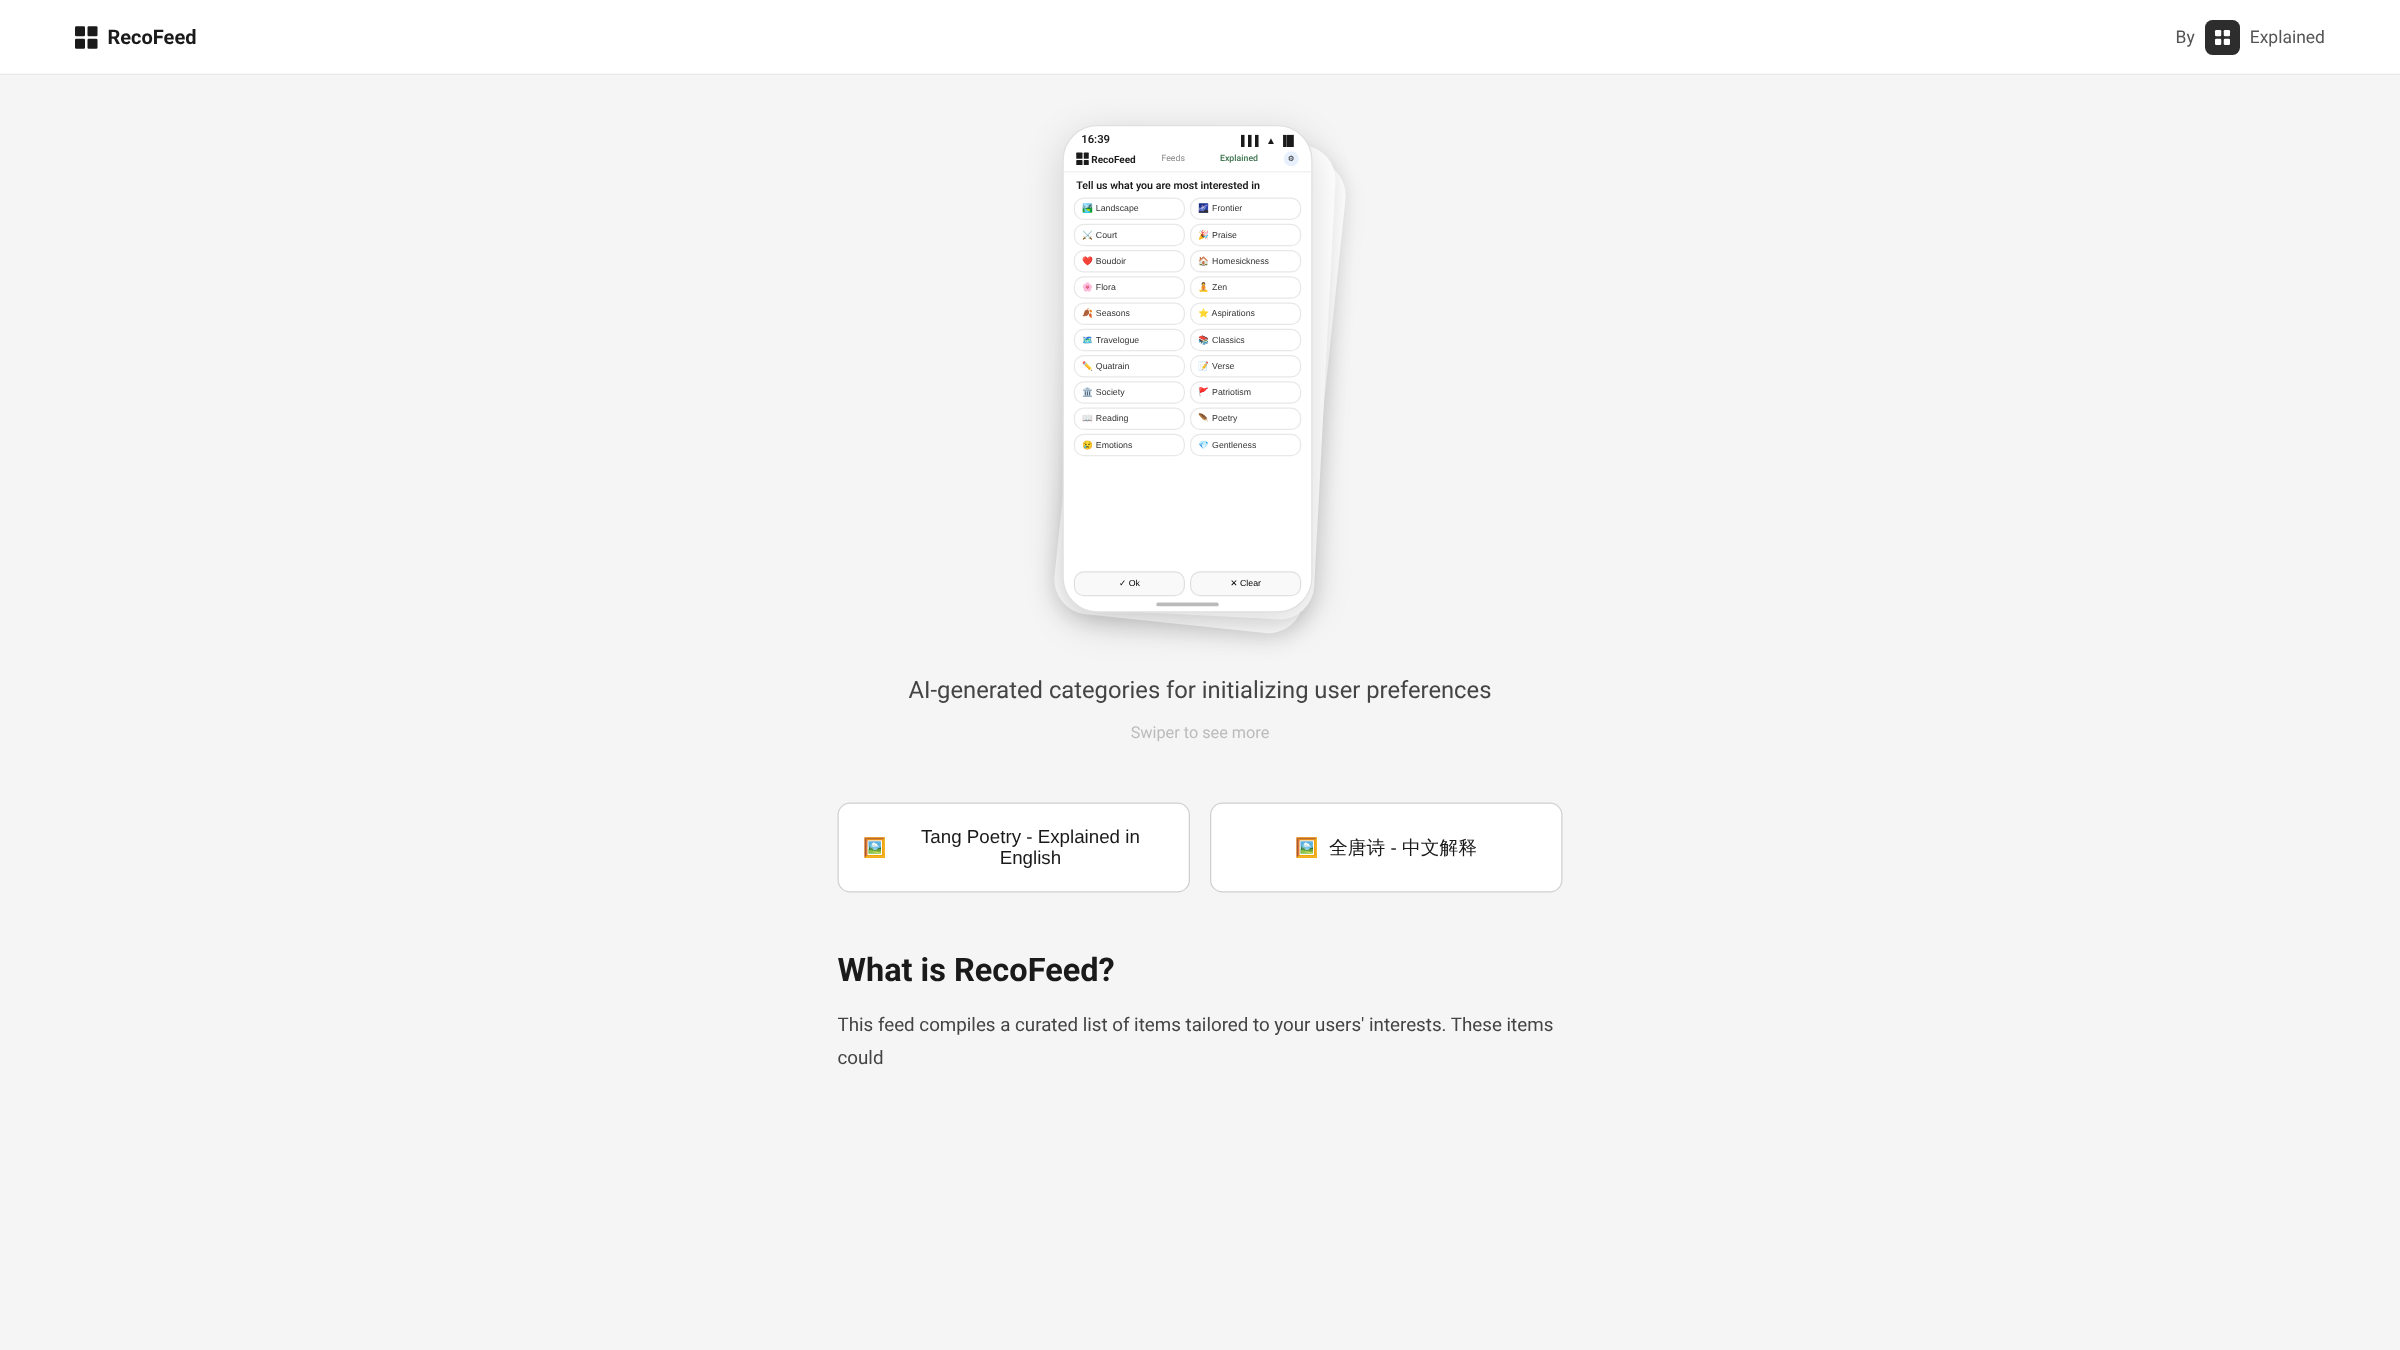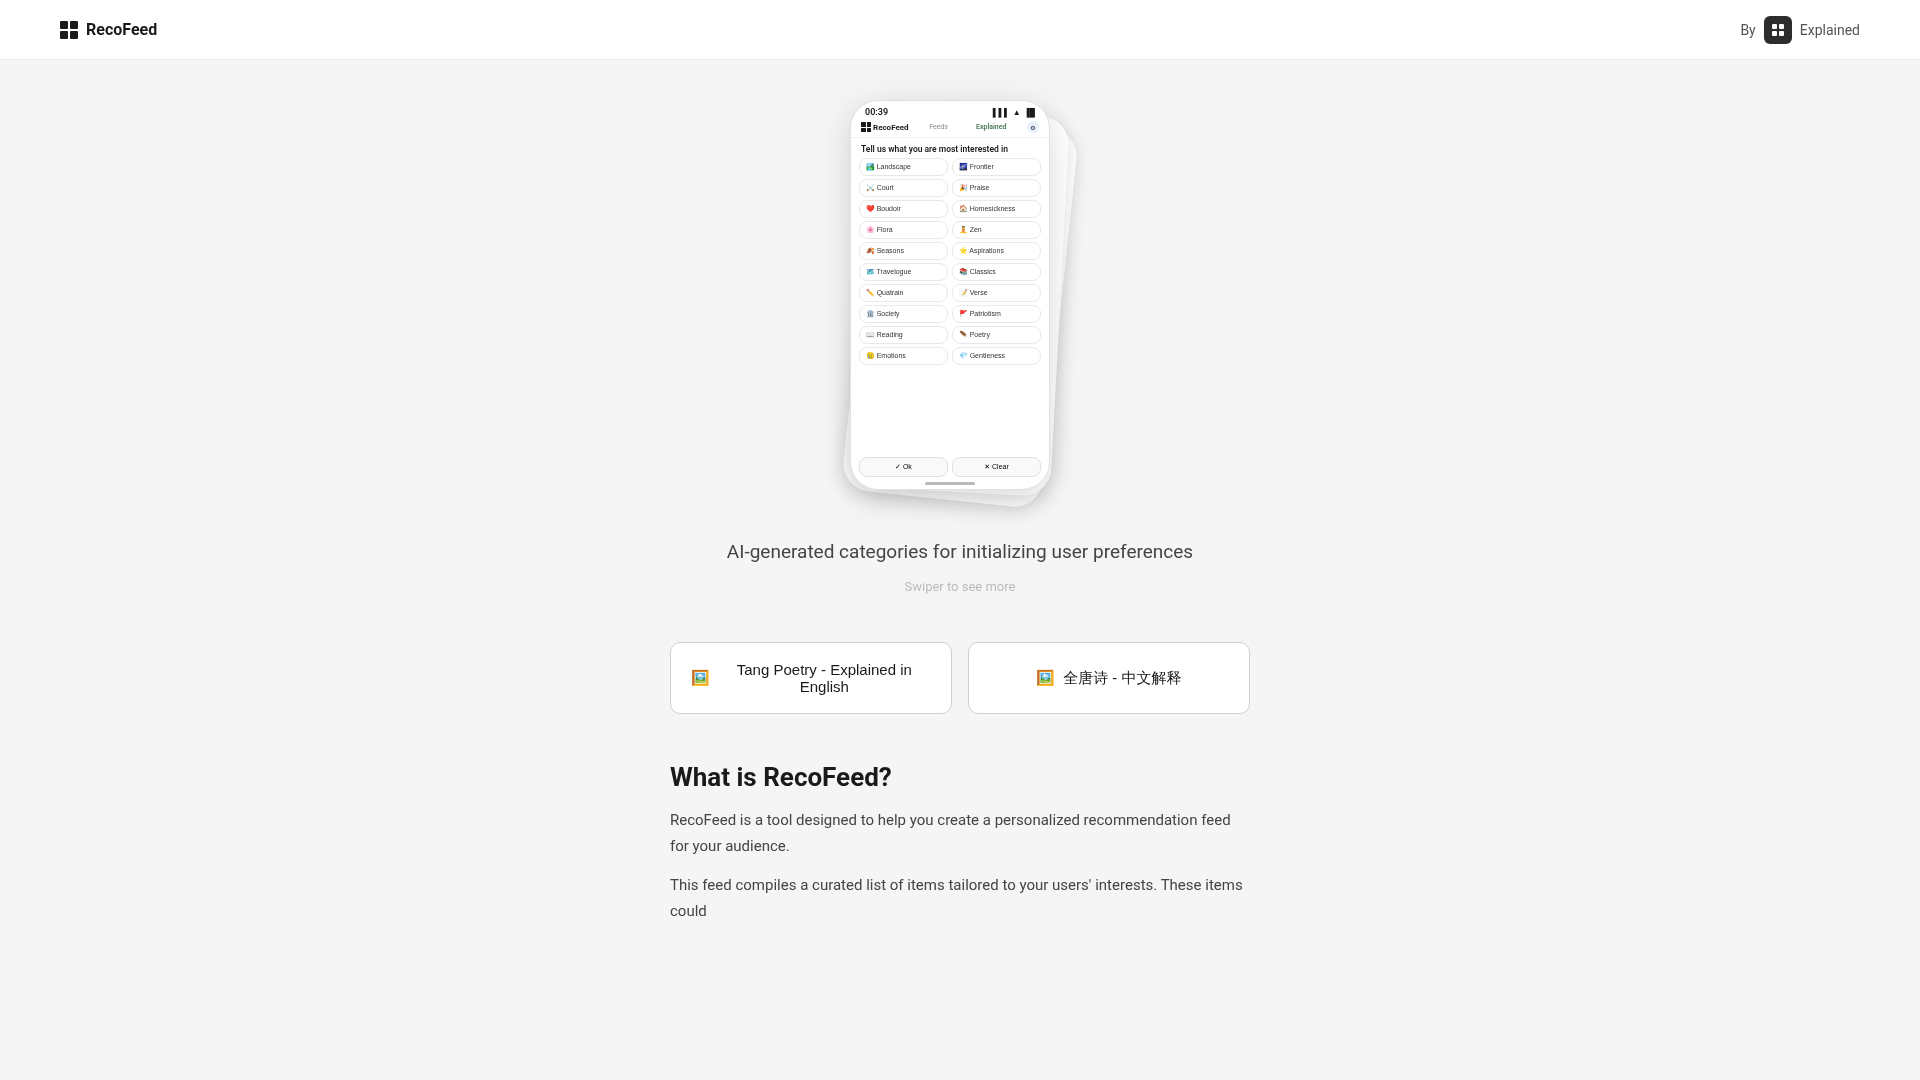--- a/index.html
+++ b/index.html
@@ -336,21 +336,21 @@
 
 <main class="main">
 
   <div class="phone-area">
     <div class="phone-card-3"></div>
     <div class="phone-card-2"></div>
 
     <div class="phone">
 
       <div class="phone-status-bar">
-        <span>00:39</span>
+        <span>16:39</span>
         <div class="status-right">
           <span>▌▌▌</span>
           <span>▲</span>
           <span>▐█</span>
         </div>
       </div>
 
       <div class="phone-nav">
         <div class="phone-nav-logo">
           <div style="display:grid;grid-template-columns:1fr 1fr;gap:1px;width:10px;height:10px;">
@@ -442,17 +442,16 @@
       </button>
       <button class="feed-btn">
         <span>🖼️</span>
         <span>全唐诗 - 中文解释</span>
       </button>
     </div>
   </div>
 
   <div class="what-section">
     <h2 class="what-title">What is RecoFeed?</h2>
-    <p class="what-text">RecoFeed is a tool designed to help you create a personalized recommendation feed for your audience.</p>
     <p class="what-text">This feed compiles a curated list of items tailored to your users' interests. These items could</p>
   </div>
 
 </main>
 
 </body></html>

